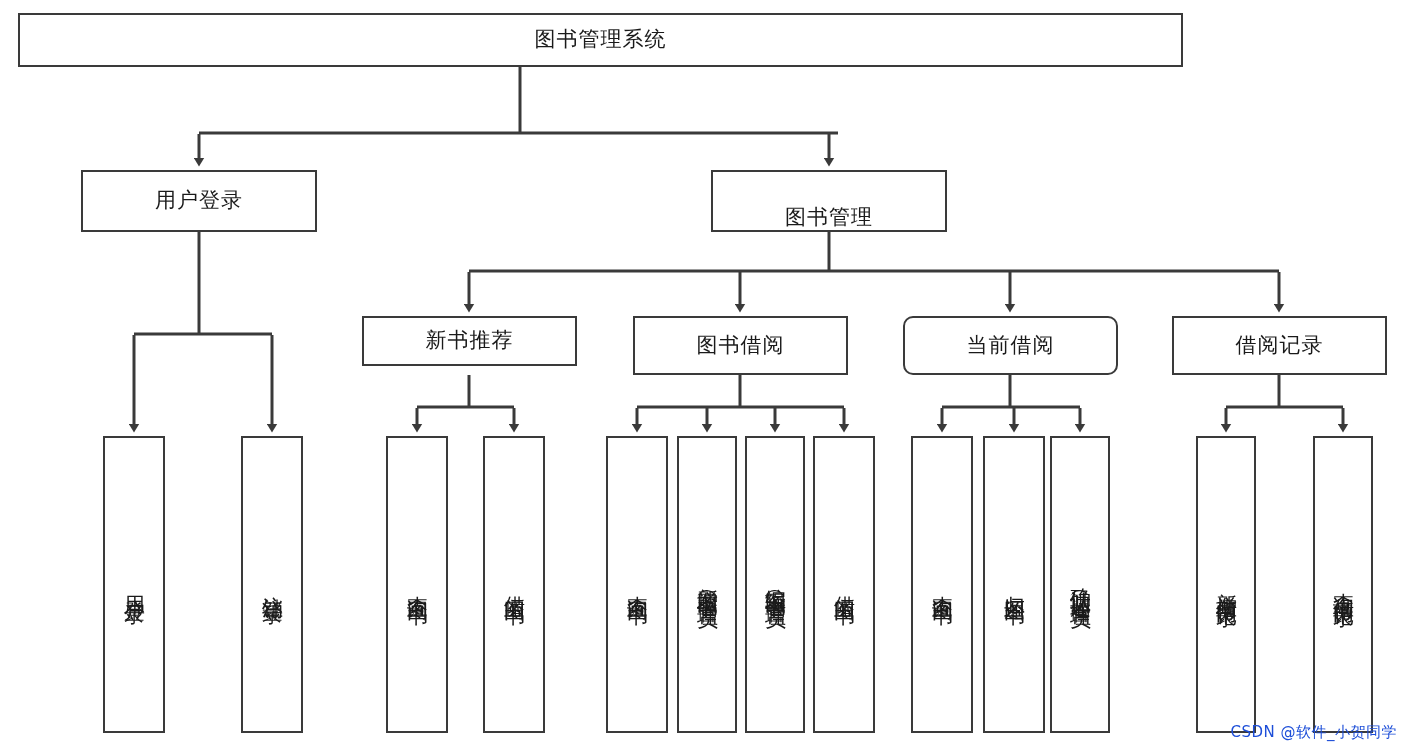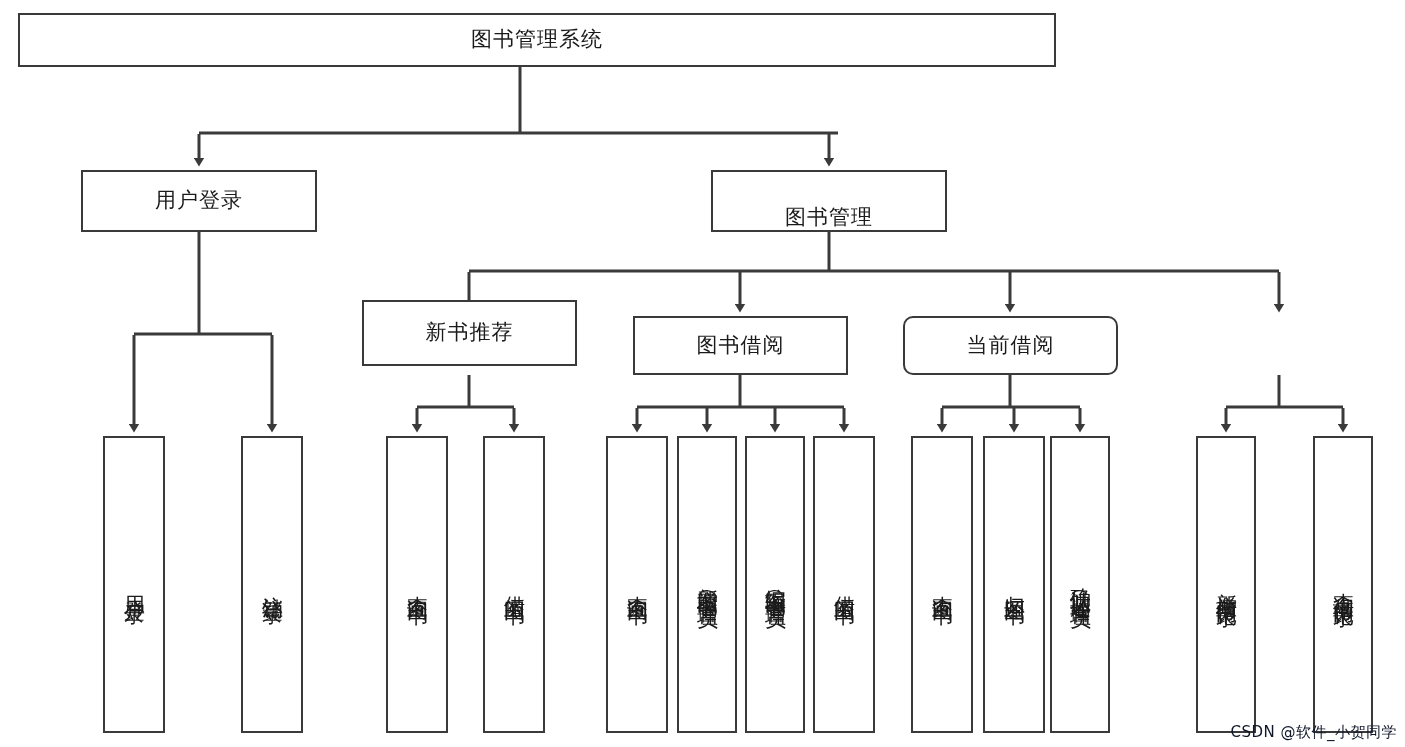--- a/index.html
+++ b/index.html
@@ -51,21 +51,21 @@
     display: block;
   }
   .node-root {
     font-size: 21px;
   }
   #watermark {
     position: absolute;
     right: 8px;
     bottom: 5px;
     font-size: 15px;
-    color: #0f172a;
+    color: #1d4ed8;
     letter-spacing: 0.5px;
     white-space: nowrap;
   }
 </style>
 </head>
 <body>
 
 <div id="canvas">
 
   <svg id="wires" viewBox="0 0 1405 747">
@@ -111,39 +111,42 @@
       <path d="M1014,408 L1014,424" marker-end="url(#arrow)"></path>
       <path d="M1080,408 L1080,424" marker-end="url(#arrow)"></path>
 
       <path d="M1279,375 L1279,407"></path>
       <path d="M1226,407 L1343,407"></path>
       <path d="M1226,408 L1226,424" marker-end="url(#arrow)"></path>
       <path d="M1343,408 L1343,424" marker-end="url(#arrow)"></path>
     </g>
   </svg>
 
-  <div class="node node-h node-root" style="left:18px; top:13px; width:1038px; height:54px;">
+  <div class="node node-h node-root" style="left:18px; top:13px; width:1165px; height:54px;">
     <span>图书管理系统</span>
   </div>
 
   <div class="node node-h" style="left:81px; top:170px; width:236px; height:62px;">
     <span>用户登录</span>
   </div>
   <div class="node node-h" style="left:711px; top:170px; width:236px; height:62px;align-items:flex-end;">
     <span>图书管理</span>
   </div>
 
-  <div class="node node-h" style="left:362px; top:300px; width:215px; height:66px;">
+  <div class="node node-h" style="left:362px; top:316px; width:215px; height:50px;">
     <span>新书推荐</span>
   </div>
   <div class="node node-h" style="left:633px; top:316px; width:215px; height:59px;">
     <span>图书借阅</span>
   </div>
   <div class="node node-h" style="left:903px; top:316px; width:215px; height:59px;border-radius:10px;">
     <span>当前借阅</span>
+  </div>
+  <div class="node node-h" style="left:1172px; top:316px; width:215px; height:59px;">
+    <span>借阅记录</span>
   </div>
 
   <div class="node node-v" style="left:103px; top:436px; width:62px; height:297px;">
     <span class="vtext">用户登录</span>
   </div>
   <div class="node node-v" style="left:241px; top:436px; width:62px; height:297px;">
     <span class="vtext">注销登录</span>
   </div>
 
   <div class="node node-v" style="left:386px; top:436px; width:62px; height:297px;">

